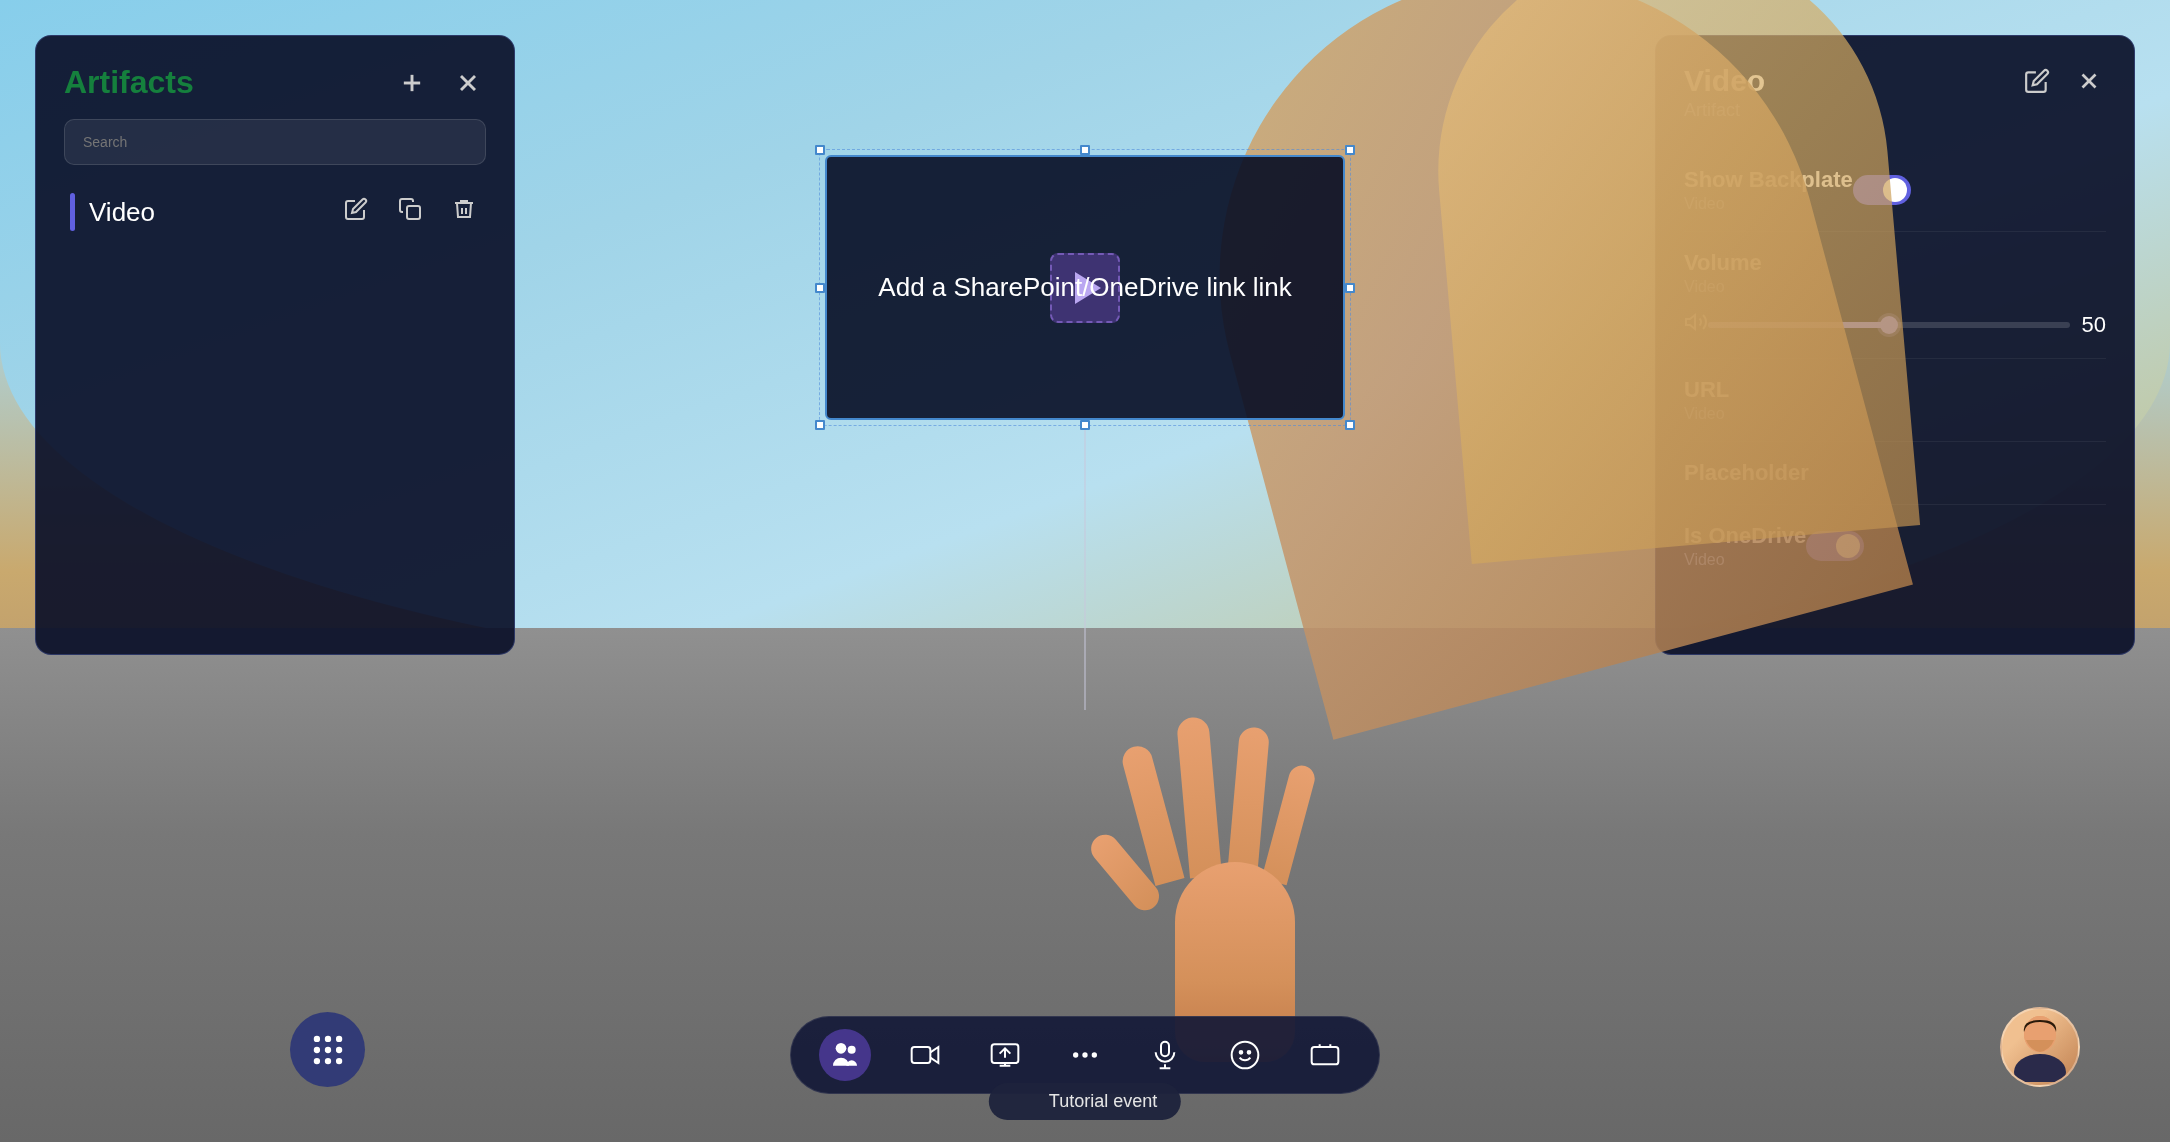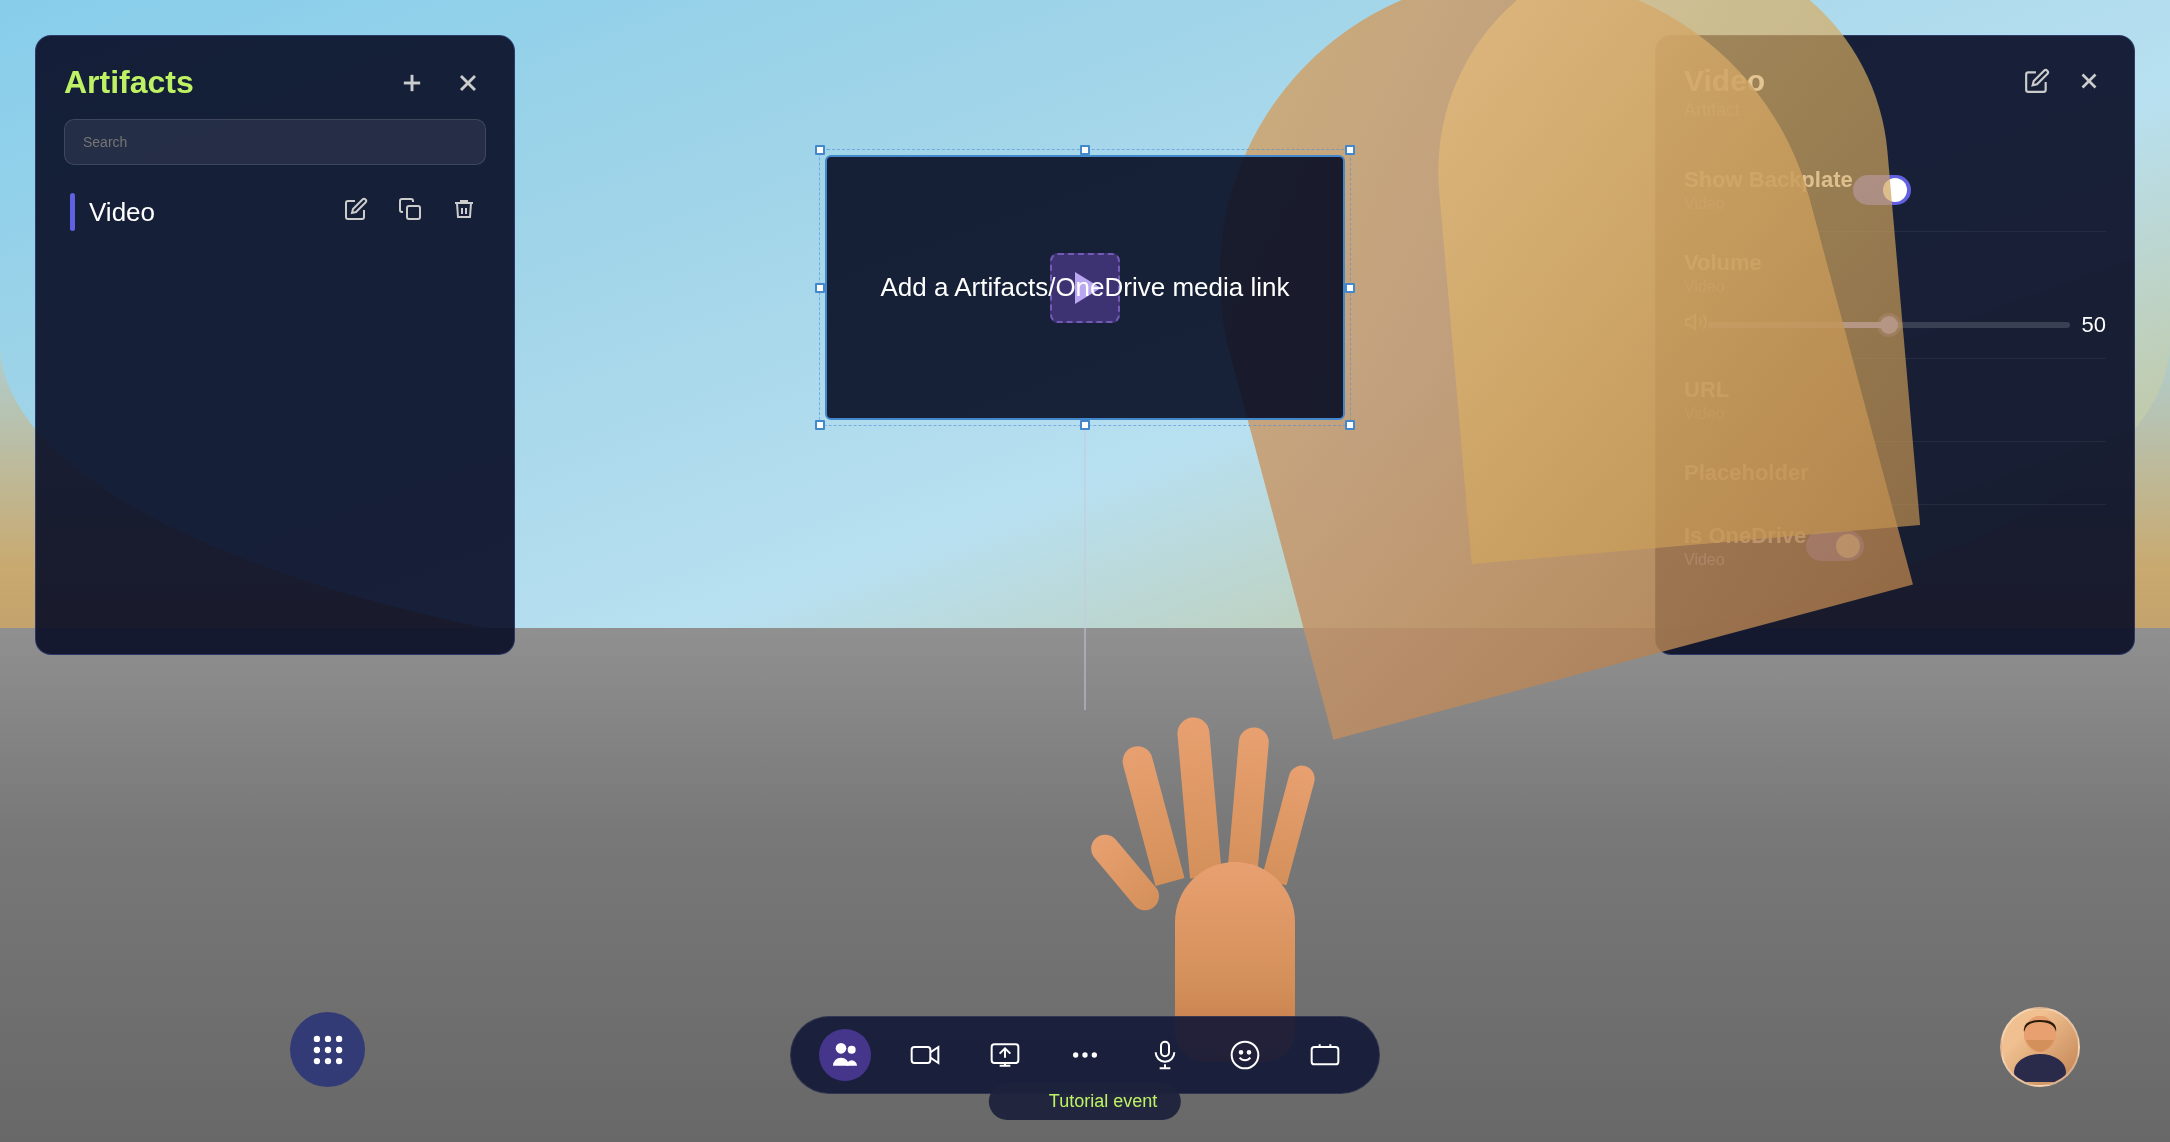--- a/index.html
+++ b/index.html
@@ -85,21 +85,21 @@
 
     .panel-header {
       display: flex;
       align-items: center;
       justify-content: space-between;
     }
 
     .panel-title {
       font-size: 32px;
       font-weight: 600;
-      color: #bef264;
+      color: #15803d;
     }
 
     .panel-header-actions {
       display: flex;
       gap: 20px;
       align-items: center;
     }
 
     .icon-btn {
       background: none;
@@ -491,21 +491,21 @@
       transform: translateX(-50%);
       background: rgba(30, 35, 60, 0.95);
       border-radius: 20px;
       padding: 8px 24px;
       z-index: 25;
       pointer-events: none;
     }
 
     .tutorial-text {
       font-size: 18px;
-      color: #bef264;
+      color: #e5e5e5;
       white-space: nowrap;
       margin-left: 36px;
     }
 
     
     .hand {
       position: absolute;
       bottom: 80px;
       left: 50%;
       margin-left: 50px;
@@ -561,21 +561,21 @@
   <div class="handle handle-tm"></div>
   <div class="handle handle-tr"></div>
   <div class="handle handle-ml"></div>
   <div class="handle handle-mr"></div>
   <div class="handle handle-bl"></div>
   <div class="handle handle-bm"></div>
   <div class="handle handle-br"></div>
   <div class="video-placeholder-icon">
     <div class="play-icon"></div>
   </div>
-  <span class="video-text">Add a Artifacts/OneDrive media link</span>
+  <span class="video-text">Add a SharePoint/OneDrive link link</span>
 </div>
 
 <div class="artifacts-panel">
   <div class="panel-header">
     <span class="panel-title">Artifacts</span>
     <div class="panel-header-actions">
       <button class="icon-btn">
         <svg width="28" height="28" viewBox="0 0 24 24" fill="none" stroke="currentColor" stroke-width="2.5">
           <line x1="12" y1="5" x2="12" y2="19"></line>
             <line x1="5" y1="12" x2="19" y2="12"></line>

